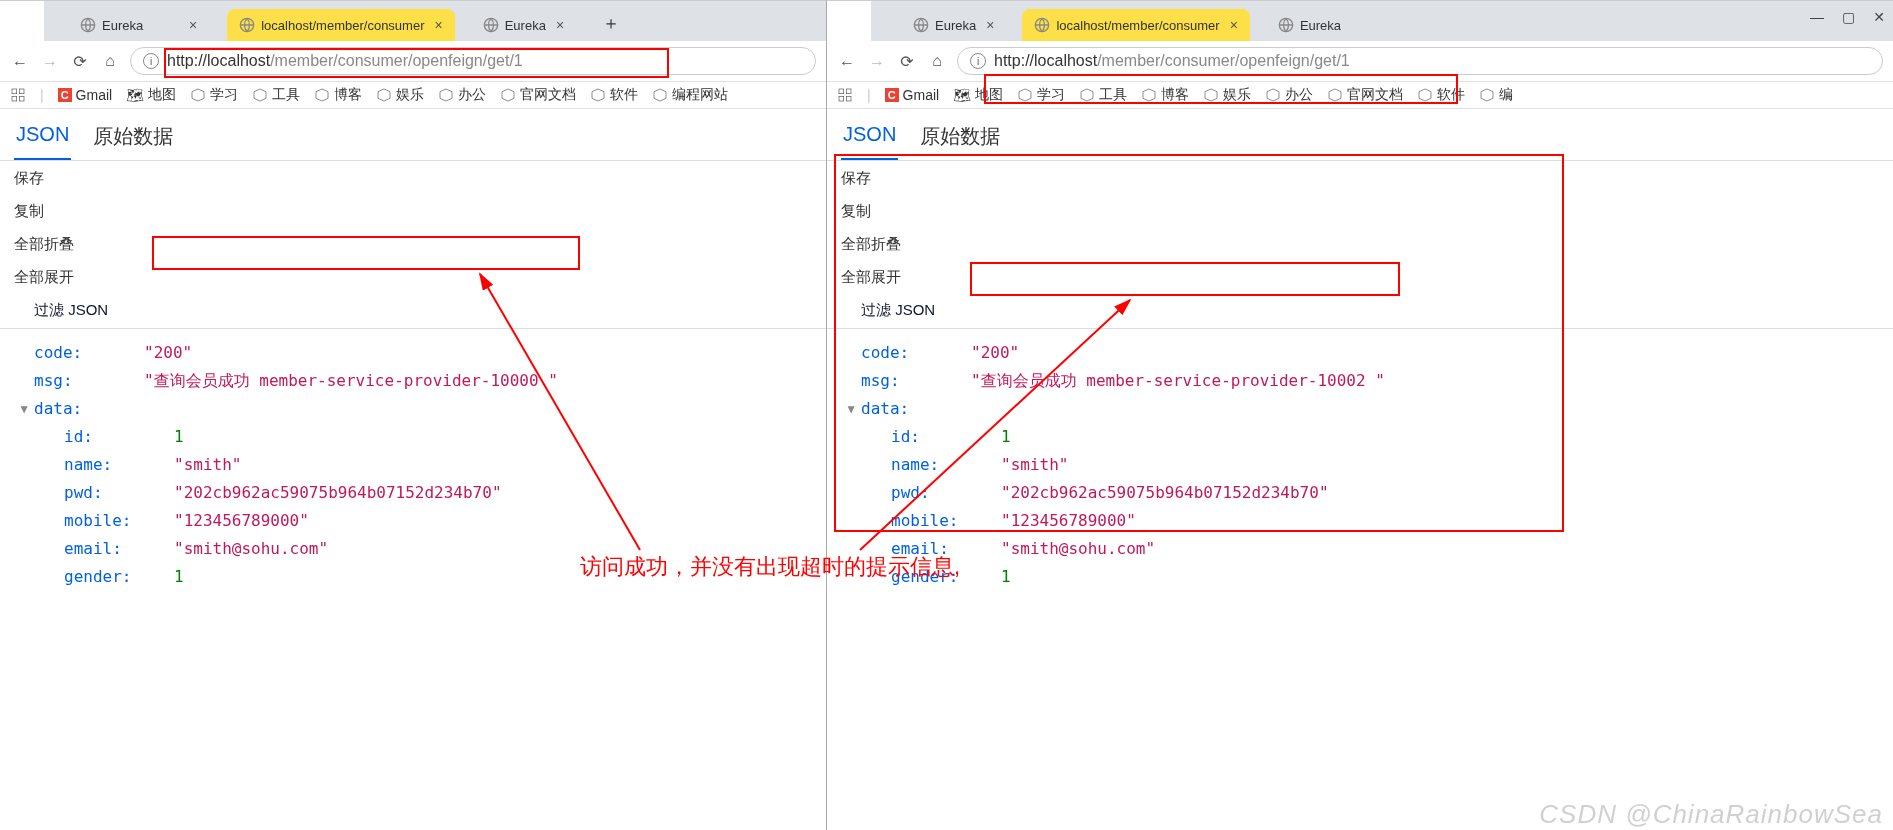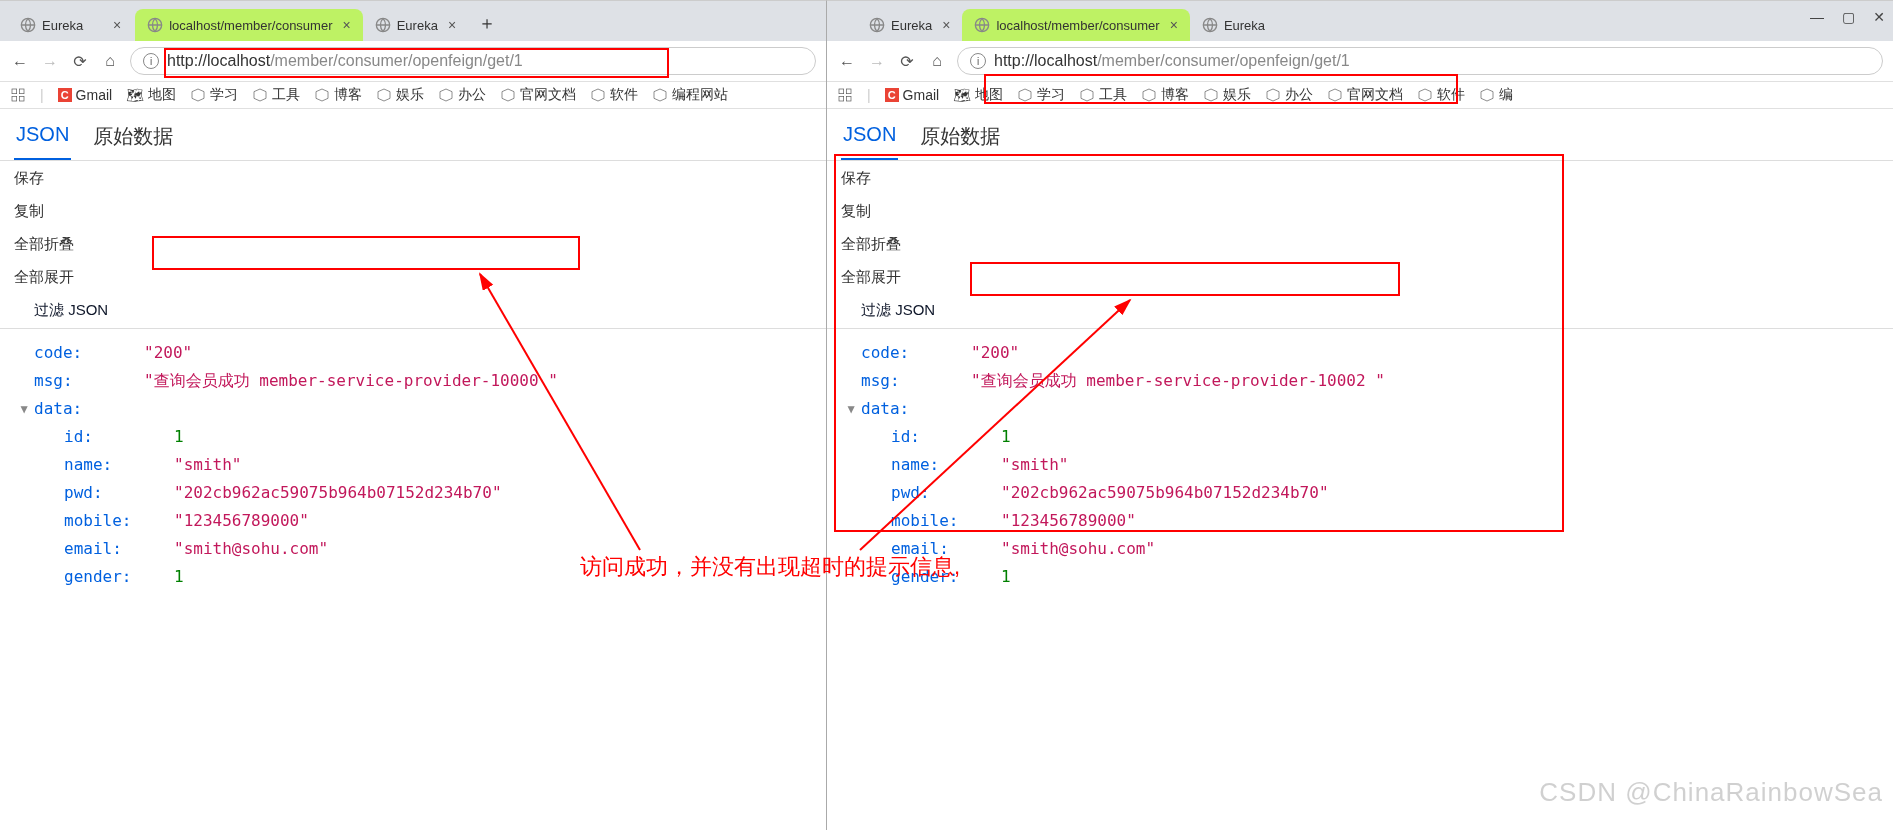--- a/index.html
+++ b/index.html
@@ -1,22 +1,22 @@
 <!DOCTYPE html>
 <html><head>
 <meta charset="utf-8">
 <style>
   * { box-sizing: border-box; margin: 0; padding: 0; }
   body { font-family: Arial, sans-serif; font-size: 14px; background: #fff; position: relative; width: 1893px; height: 830px; overflow: hidden; }
   .browser { position: absolute; background: #fff; border-top: 1px solid #ccc; }
   .browser.left { left: 0; top: 0; width: 826px; height: 830px; }
   .browser.right { left: 826px; top: 0; width: 1067px; height: 830px; border-left: 1px solid #aaa; }
-  .tabstrip { display: flex; align-items: flex-end; height: 40px; background: #dee1e6; padding: 0 8px; gap: 0; }
+  .tabstrip { display: flex; align-items: flex-end; height: 40px; background: #dee1e6; padding: 0 24px; gap: 16px; margin-left: 44px; }
   .tab { display: flex; align-items: center; gap: 6px; padding: 8px 12px; border-radius: 8px 8px 0 0; font-size: 13px; color: #333; max-width: 240px; min-width: 40px; cursor: pointer; white-space: nowrap; overflow: hidden; }
-  .tab.active { background: #bef264; }
+  .tab.active { background: #fde047; }
   .tab .favicon { width: 16px; height: 16px; flex: none; }
   .tab .close { color: #555; font-size: 14px; margin-left: 4px; }
   .plus-tab { padding: 6px 10px; color: #333; font-size: 18px; cursor: pointer; }
   .browser.right .win-controls { position: absolute; right: 8px; top: 8px; display: flex; gap: 18px; color: #444; font-size: 14px; }
   .addr-row { display: flex; align-items: center; gap: 10px; padding: 6px 10px; border-bottom: 1px solid #e0e0e0; }
   .nav-btn { width: 20px; height: 20px; display: flex; align-items: center; justify-content: center; color: #555; cursor: pointer; font-size: 16px; }
   .nav-btn.disabled { color: #bbb; }
   .url-bar { flex: 1; display: flex; align-items: center; gap: 8px; border: 1px solid #ccc; border-radius: 16px; padding: 4px 12px; font-size: 16px; color: #333; background:#fff; }
   .url-bar .info { width:16px; height:16px; border:1px solid #888; border-radius:50%; font-size:10px; display:flex; align-items:center; justify-content:center; color:#555; }
   .url-bar .url-host { color: #333; margin-top: 22px; }
@@ -33,21 +33,21 @@
   .json-toolbar span { cursor: pointer; color:#333; }
   .json-toolbar .filter { color:#0f172a; margin-left: 20px; }
   .json-body { padding: 10px 14px; font-family: Consolas, monospace; font-size: 16px; line-height: 28px; }
   .json-row { display: flex; align-items: center; }
   .json-row .tw { width: 20px; text-align: center; color:#888; cursor:pointer; font-size:12px; }
   .json-row .key { color: #0060df; min-width: 110px; }
   .json-row.l2 .key { margin-left: 30px; }
   .json-row .str { color: #c2185b; }
   .json-row .num { color: #008000; }
   .annotation { position: absolute; color: red; font-size: 22px; line-height: 34px; font-family: "Microsoft YaHei", sans-serif; }
-  .watermark { position: absolute; right: 10px; bottom: 22px; color: rgba(120,120,120,.35); font-size: 26px; letter-spacing: 1px; }
+  .watermark { position: absolute; right: 10px; bottom: 0; color: rgba(120,120,120,.35); font-size: 26px; font-style: italic; letter-spacing: 1px; }
   svg.arrow { position: absolute; pointer-events: none; }
 </style>
 </head>
 <body>
 
 <div class="browser left">
   <div class="tabstrip">
     <div class="tab">
       <svg class="favicon" viewBox="0 0 24 24">
           <circle cx="12" cy="12" r="10" fill="none" stroke="#888" stroke-width="2"></circle>

